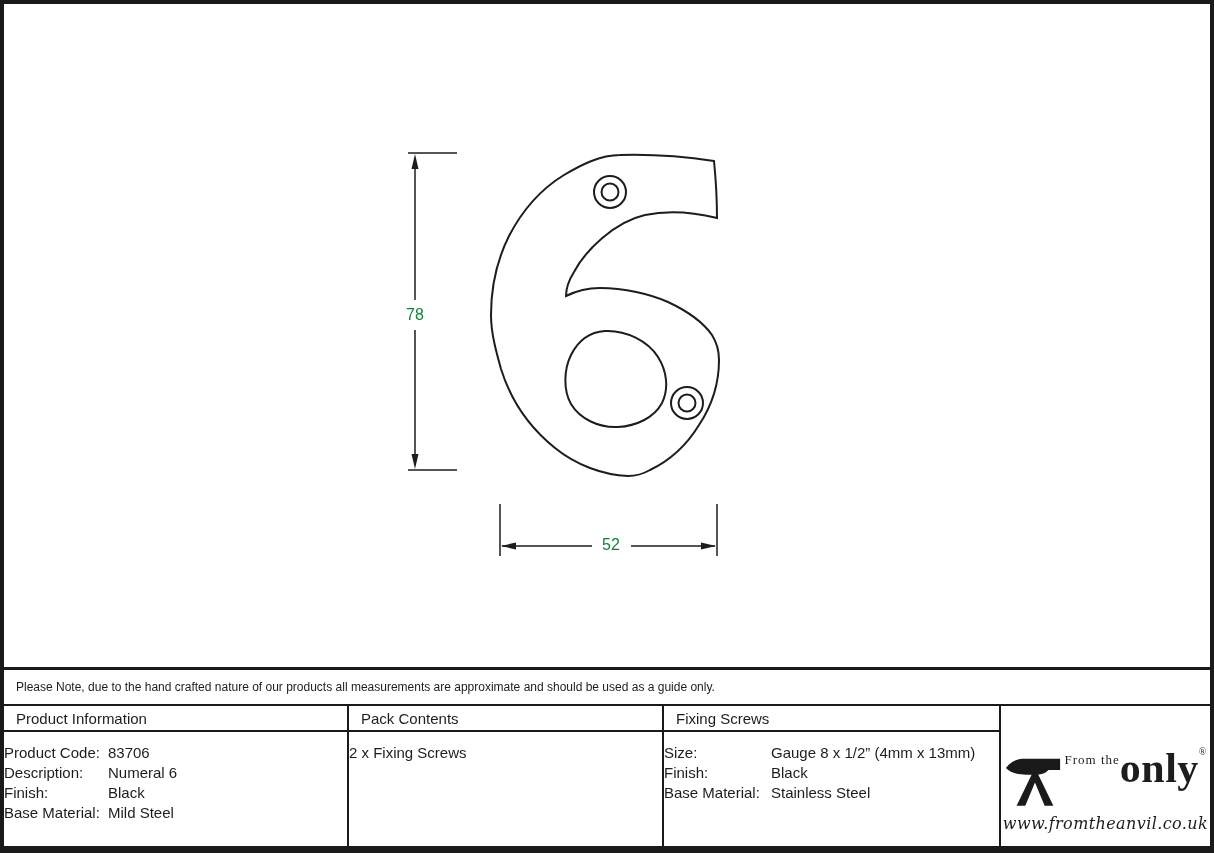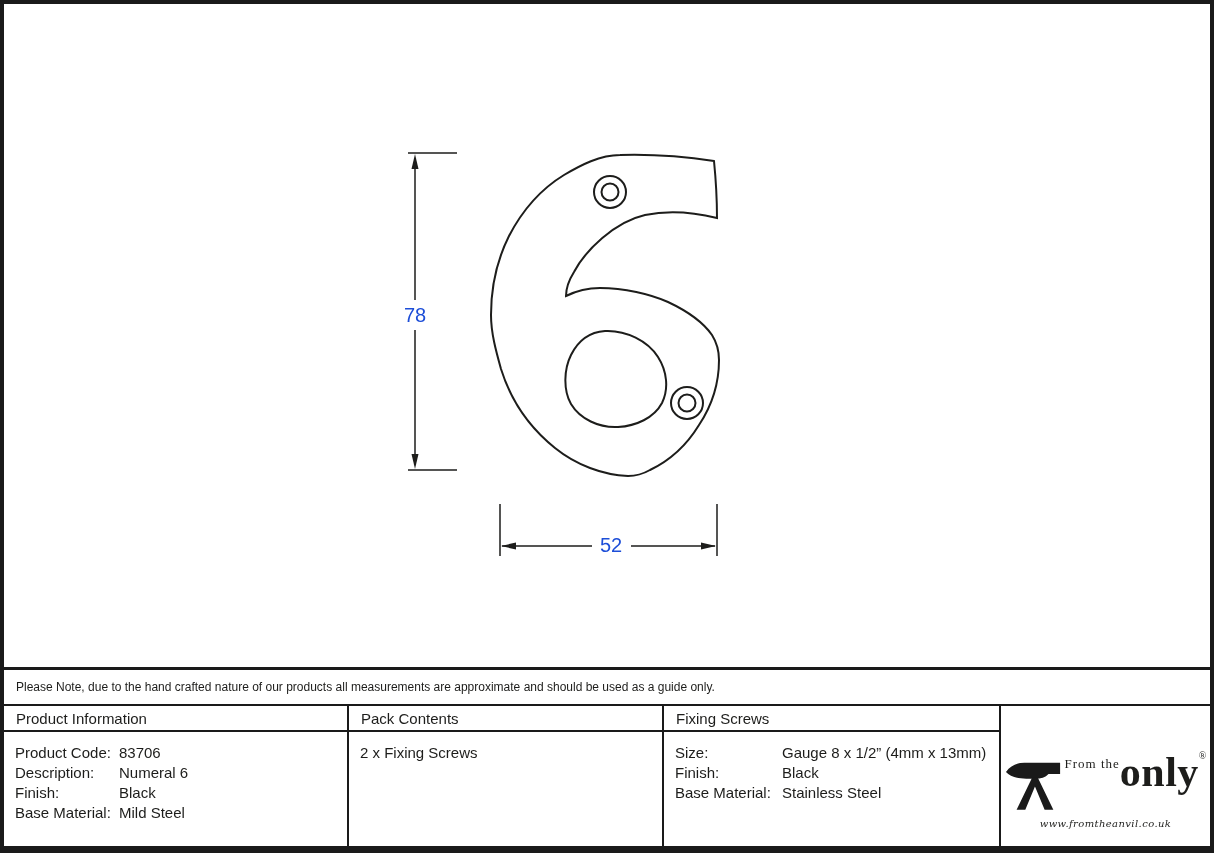--- a/index.html
+++ b/index.html
@@ -18,24 +18,24 @@
 
   
   .drawing-area{
     position:absolute;left:0;top:0;width:1206px;height:666px;
     box-sizing:border-box;border-bottom:3px solid #1a1a1a;
   }
   .drawing-svg{position:absolute;left:0;top:0;}
   .dim-label{
     position:absolute;
     transform:translate(-50%,-50%);
-    font-size:20px;
+    font-size:16px;
     background:#fff;
     padding:0 3px;
-    color:#1d4ed8;
+    color:#15803d;
     white-space:nowrap;
   }
 
   
   .note-row{
     position:absolute;left:0;top:666px;width:1206px;height:36px;
     box-sizing:border-box;border-bottom:2px solid #1a1a1a;
     display:flex;align-items:center;
     padding-left:12px;font-size:12px;
   }
@@ -48,37 +48,37 @@
   .col{box-sizing:border-box;height:172px;}
   .col + .col{border-left:2px solid #1a1a1a;}
   .col-product{width:343px;}
   .col-pack{width:315px;}
   .col-fixing{width:337px;}
   .col-logo{width:211px;display:flex;align-items:center;justify-content:center;}
   .col-header{
     box-sizing:border-box;height:26px;border-bottom:2px solid #1a1a1a;
     display:flex;align-items:center;padding-left:12px;font-size:15px;
   }
-  .col-body{padding:11px 0 0 0;font-size:15px;line-height:20px;margin-left:11px;}
+  .col-body{padding:11px 0 0 0;font-size:15px;line-height:20px;}
   .spec-row{display:flex;}
   .spec-label{width:104px;flex:none;}
   .col-fixing .spec-label{width:107px;}
 
   
   .logo{display:flex;flex-direction:column;align-items:center;}
   .logo-main{display:flex;align-items:flex-start;}
   .anvil-a{width:58px;height:53px;margin-top:3px;}
   .logo-right{display:flex;flex-direction:row;margin-left:-4px;}
   .from-the{font-family:"Liberation Serif",serif;font-size:13px;margin:0 0 0 6px;letter-spacing:1px;}
   .nvil-row{display:flex;align-items:flex-start;}
   .nvil{font-family:"Liberation Serif",serif;font-weight:700;font-size:42px;line-height:0.78;letter-spacing:0.5px;}
   .reg{font-family:"Liberation Serif",serif;font-size:10px;margin-top:-6px;}
   .logo-url{
     font-family:"DejaVu Serif",serif;font-style:italic;
-    font-size:10px;letter-spacing:0.4px;margin-top:6px;
+    font-size:16px;letter-spacing:0.4px;margin-top:6px;
   }
 </style>
 </head>
 <body>
 
 <div class="page">
   <div class="inner">
 
     <div class="drawing-area">
       <svg class="drawing-svg" width="1206" height="663" viewBox="0 0 1206 663">

